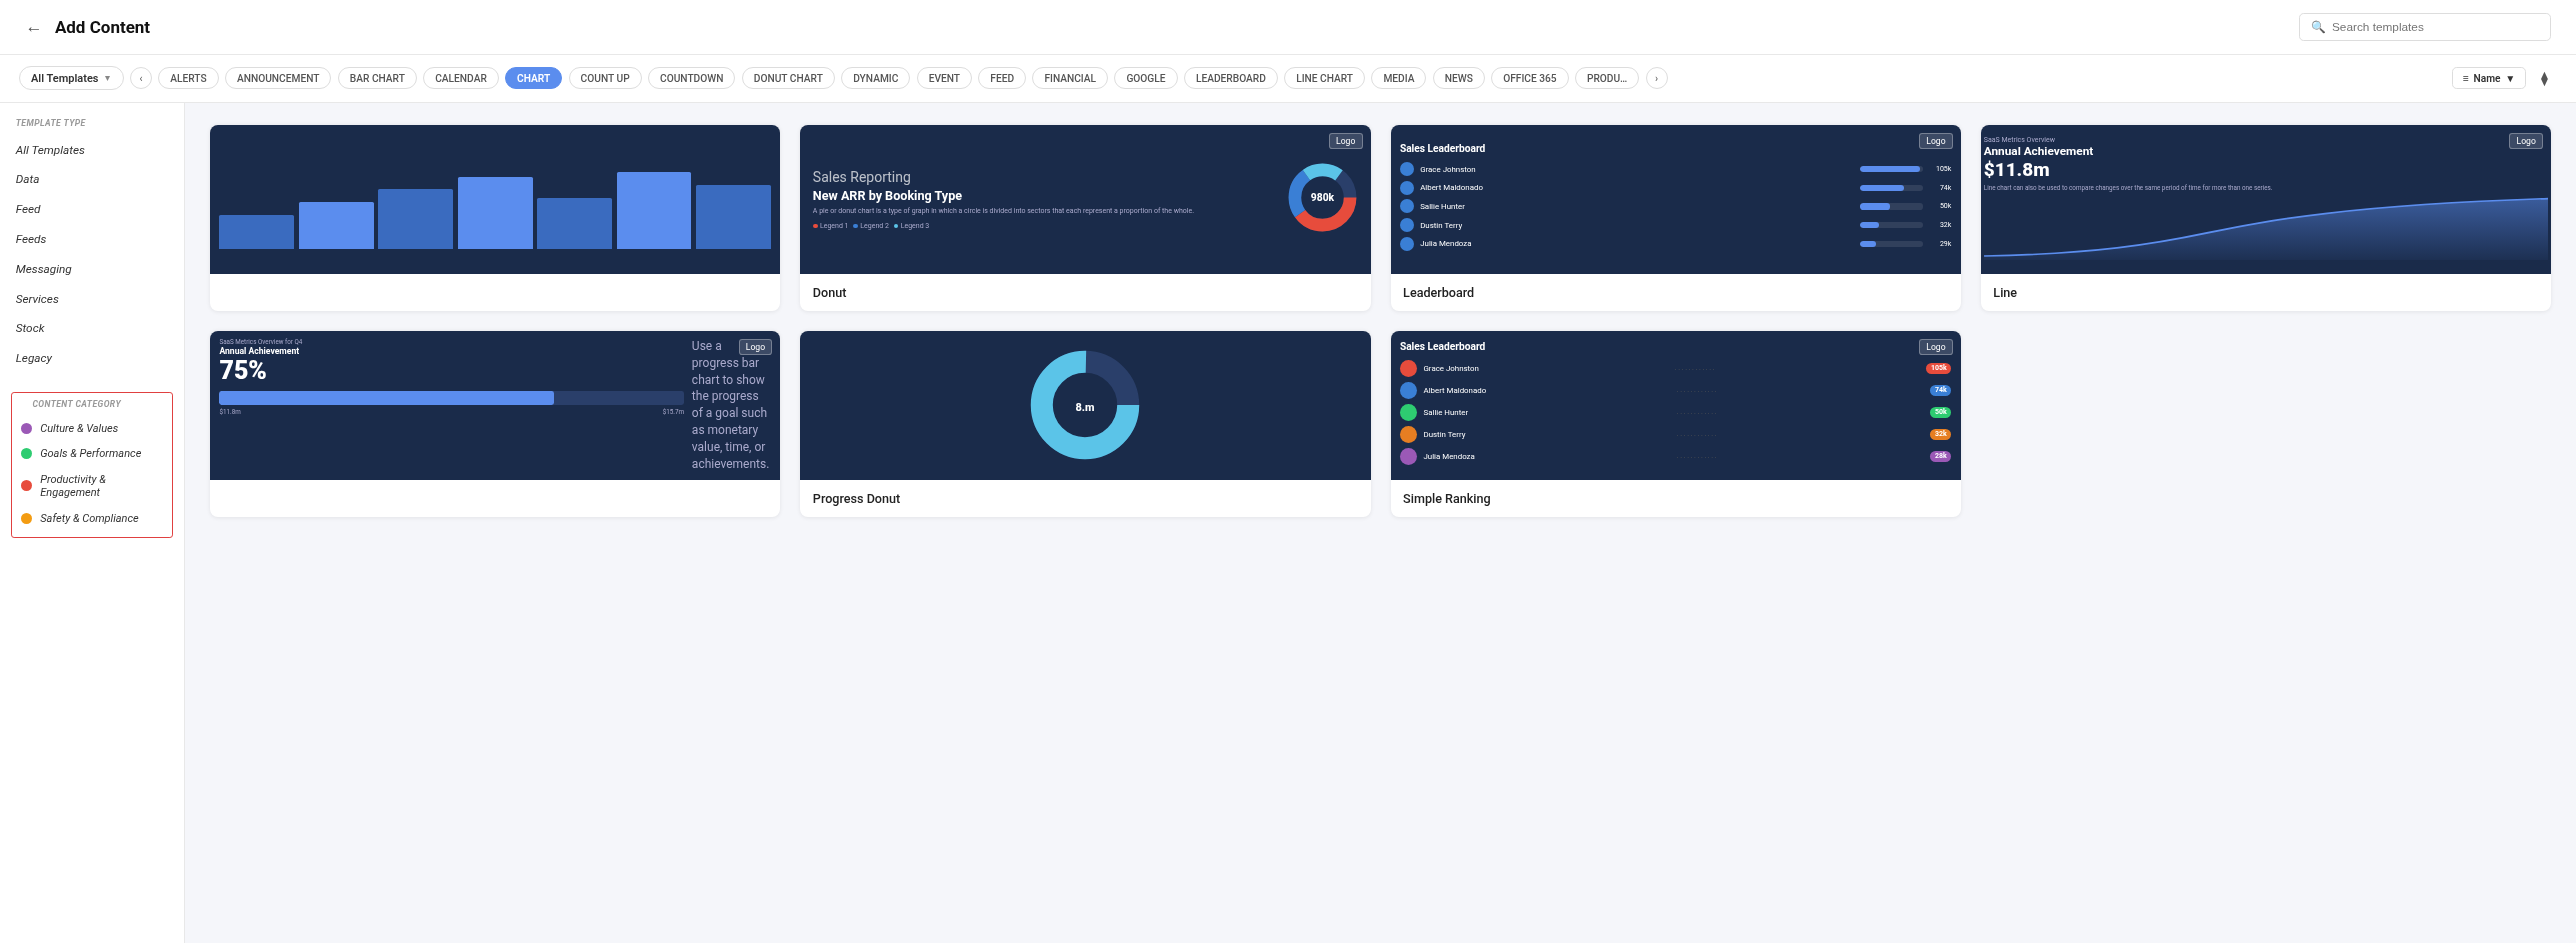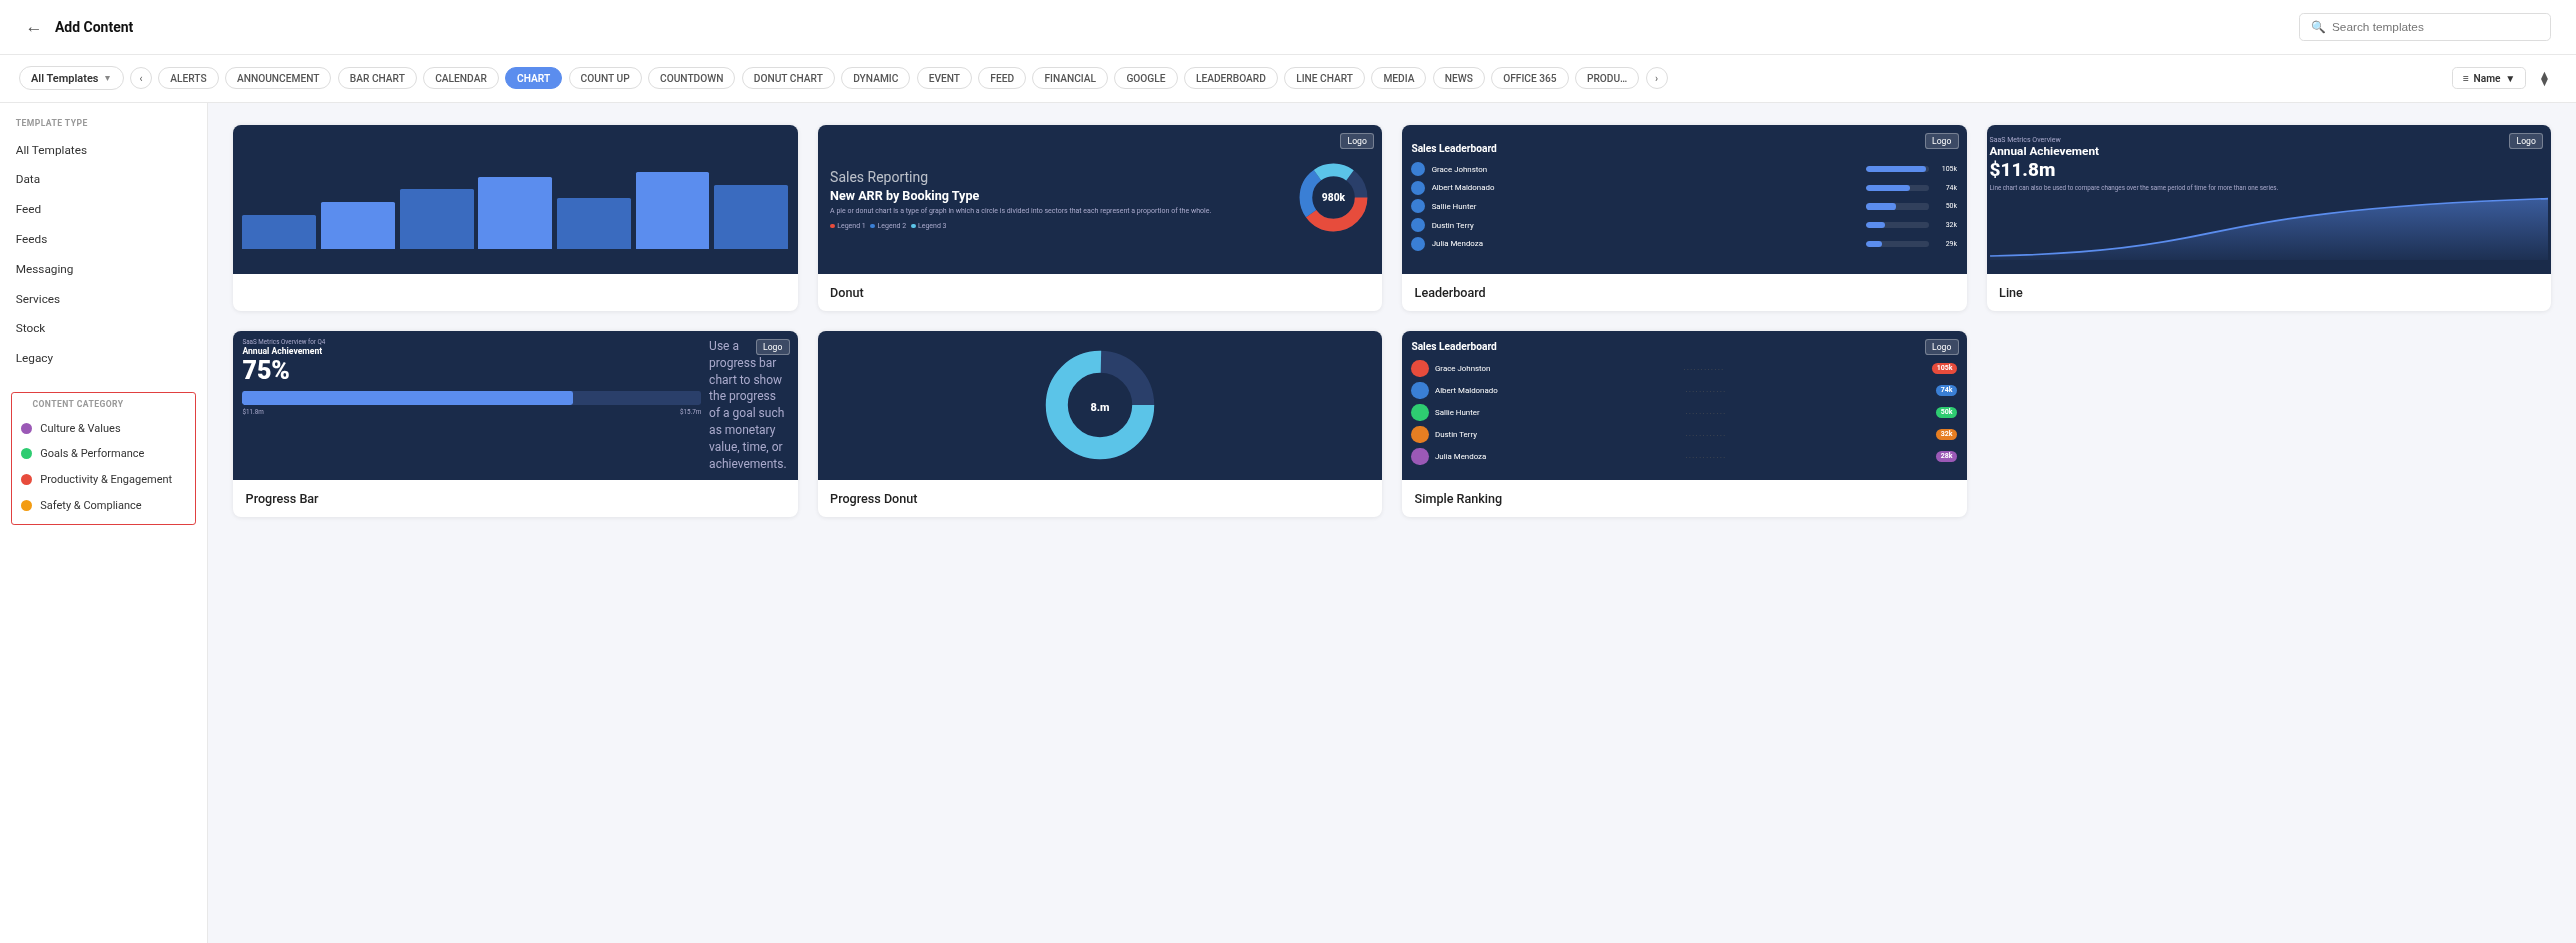--- a/index.html
+++ b/index.html
@@ -16,21 +16,21 @@
     .header-back {
       display: flex;
       align-items: center;
       gap: 4.7px;
       cursor: pointer;
       color: #555;
       margin-right: 12.6px;
       font-size: 17.3px;
     }
     .header-title {
-      font-size: 14px;
+      font-size: 17px;
       font-weight: 700;
       color: #111;
       flex: 1;
     }
     .header-search {
       display: flex;
       align-items: center;
       border: 0.8px solid #ddd;
       border-radius: 4.7px;
       padding: 6.3px 11px;
@@ -121,27 +121,28 @@
     }
 
     
     .main {
       display: flex;
       height: calc(100vh - 102px);
     }
 
     
     .sidebar-panel {
-      width: 208px;
+      width: 185px;
       background: #fff;
       border-right: 0.8px solid #e8e8e8;
       padding: 15.7px 0;
       flex-shrink: 0;
       position: relative;
       z-index: 10;
+      font-style: italic;
     }
     .sidebar-section-label {
       font-size: 8.6px;
       font-weight: 700;
       color: #999;
       letter-spacing: 0.05em;
       padding: 0 15.7px 6.3px;
       text-transform: uppercase;
     }
     .sidebar-item {
@@ -487,21 +488,20 @@
           <div style="height:100%;background:#5b8dee;width:72%;border-radius:2.4px;"></div>
         </div>
         <div style="display:flex;justify-content:space-between;margin-top:2.4px;">
           <span style="color:#aac;font-size:6.3px;">$11.8m</span>
           <span style="color:#aac;font-size:6.3px;">$15.7m</span>
         </div>
       </div>
       <div style="width:79px;color:#aac;font-size:12px;line-height:1.4;">Use a progress bar chart to show the progress of a goal such as monetary value, time, or achievements.</div>
     </div>
     </div>
-    <div class="card-label">Progress Bar</div>
   </div>
         <div class="card">
     <div class="card-preview">
 
       <div style="display:flex;align-items:center;justify-content:center;width:100%;height:100%">
       <svg width="110" height="110" viewBox="0 0 140 140">
         <circle cx="70" cy="70" r="55" fill="none" stroke="#2a3f6a" stroke-width="28"></circle>
         <circle cx="70" cy="70" r="55" fill="none" stroke="#5bc4e8" stroke-width="28" stroke-dasharray="260 86" stroke-dashoffset="0"></circle>
         <text x="70" y="78" text-anchor="middle" fill="white" font-size="14" font-weight="800">8.m</text>
       </svg>

